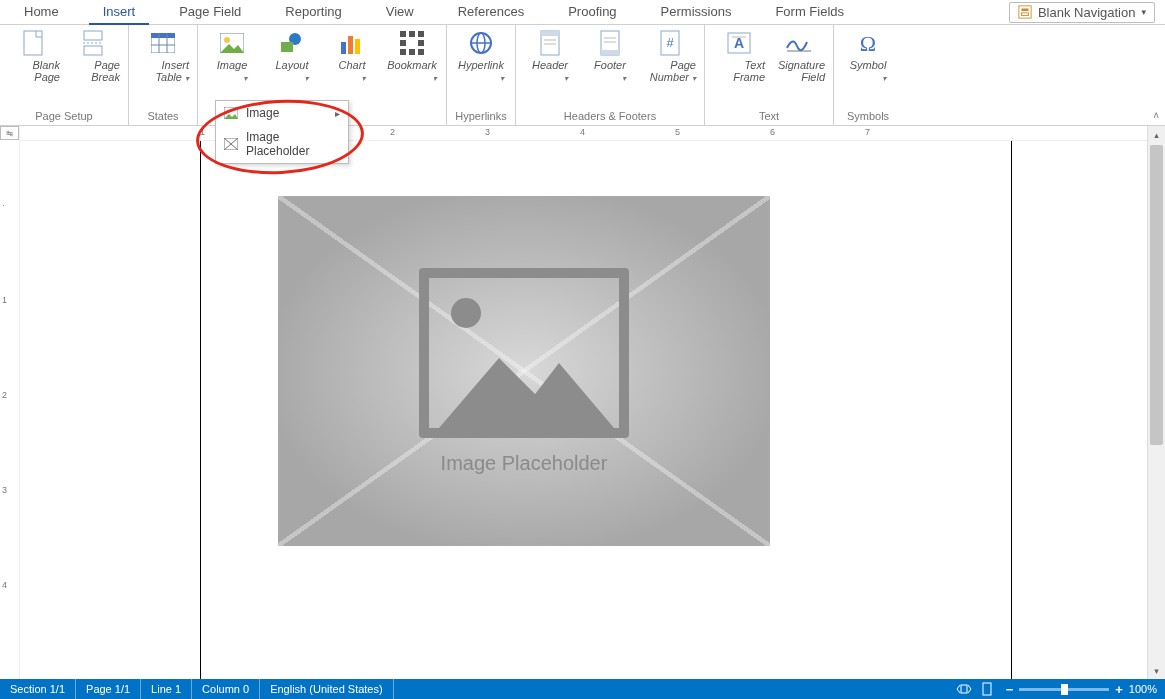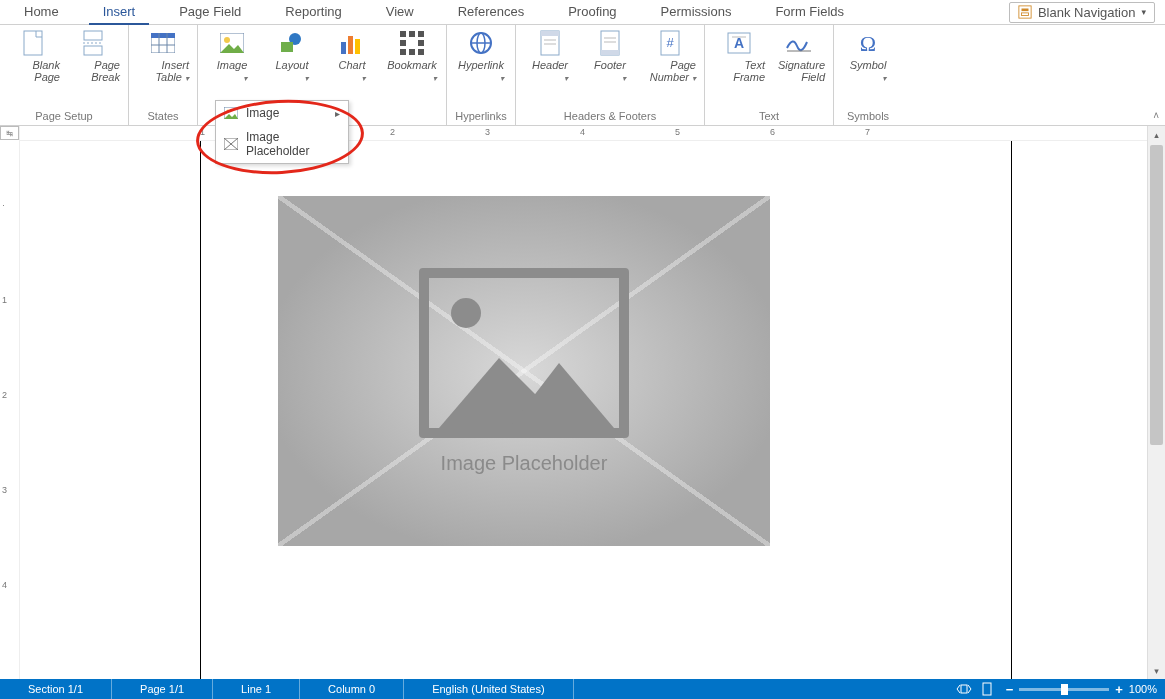--- a/index.html
+++ b/index.html
@@ -43,21 +43,21 @@
  linear-gradient(to top left,transparent 49.6%,rgba(255,255,255,.35) 49.6%,rgba(255,255,255,.35) 50.4%,transparent 50.4%);}
 .ph-frame{width:190px;height:150px;border:10px solid #8c8c8c;border-radius:4px;position:relative;background:transparent;z-index:2;}
 .ph-sun{position:absolute;width:30px;height:30px;border-radius:50%;background:#8c8c8c;left:22px;top:20px;}
 .ph-mount{position:absolute;bottom:0;left:0;right:0;height:90px;}
 .ph-label{margin-top:14px;font-size:20px;color:#8a8a8a;z-index:2;}
 .scrollbar{width:17px;background:#f0f0f0;border-left:1px solid #ddd;display:flex;flex-direction:column;align-items:center;}
 .scrollbar .sbtn{height:17px;width:100%;display:flex;align-items:center;justify-content:center;font-size:9px;color:#666;cursor:pointer;}
 .scrollbar .thumb{width:13px;background:#c5c5c5;border-radius:2px;margin:2px auto;cursor:pointer;}
 
 .status{height:20px;background:#0173c7;color:#fff;display:flex;align-items:center;font-size:11px;}
-.status .cell{padding:0 28px;border-right:1px solid rgba(255,255,255,.4);height:100%;display:flex;align-items:center;cursor:pointer;}
+.status .cell{padding:0 10px;border-right:1px solid rgba(255,255,255,.4);height:100%;display:flex;align-items:center;cursor:pointer;}
 .status .spacer{flex:1;}
 .status .zoom{display:flex;align-items:center;gap:6px;padding:0 8px;}
 .zslider{width:90px;height:3px;background:rgba(255,255,255,.5);position:relative;}
 .zslider .knob{position:absolute;width:7px;height:11px;background:#fff;top:-4px;left:42px;}
 .zbtn{cursor:pointer;font-size:13px;font-weight:bold;}
 
 </style>
 </head>
 <body>
 

